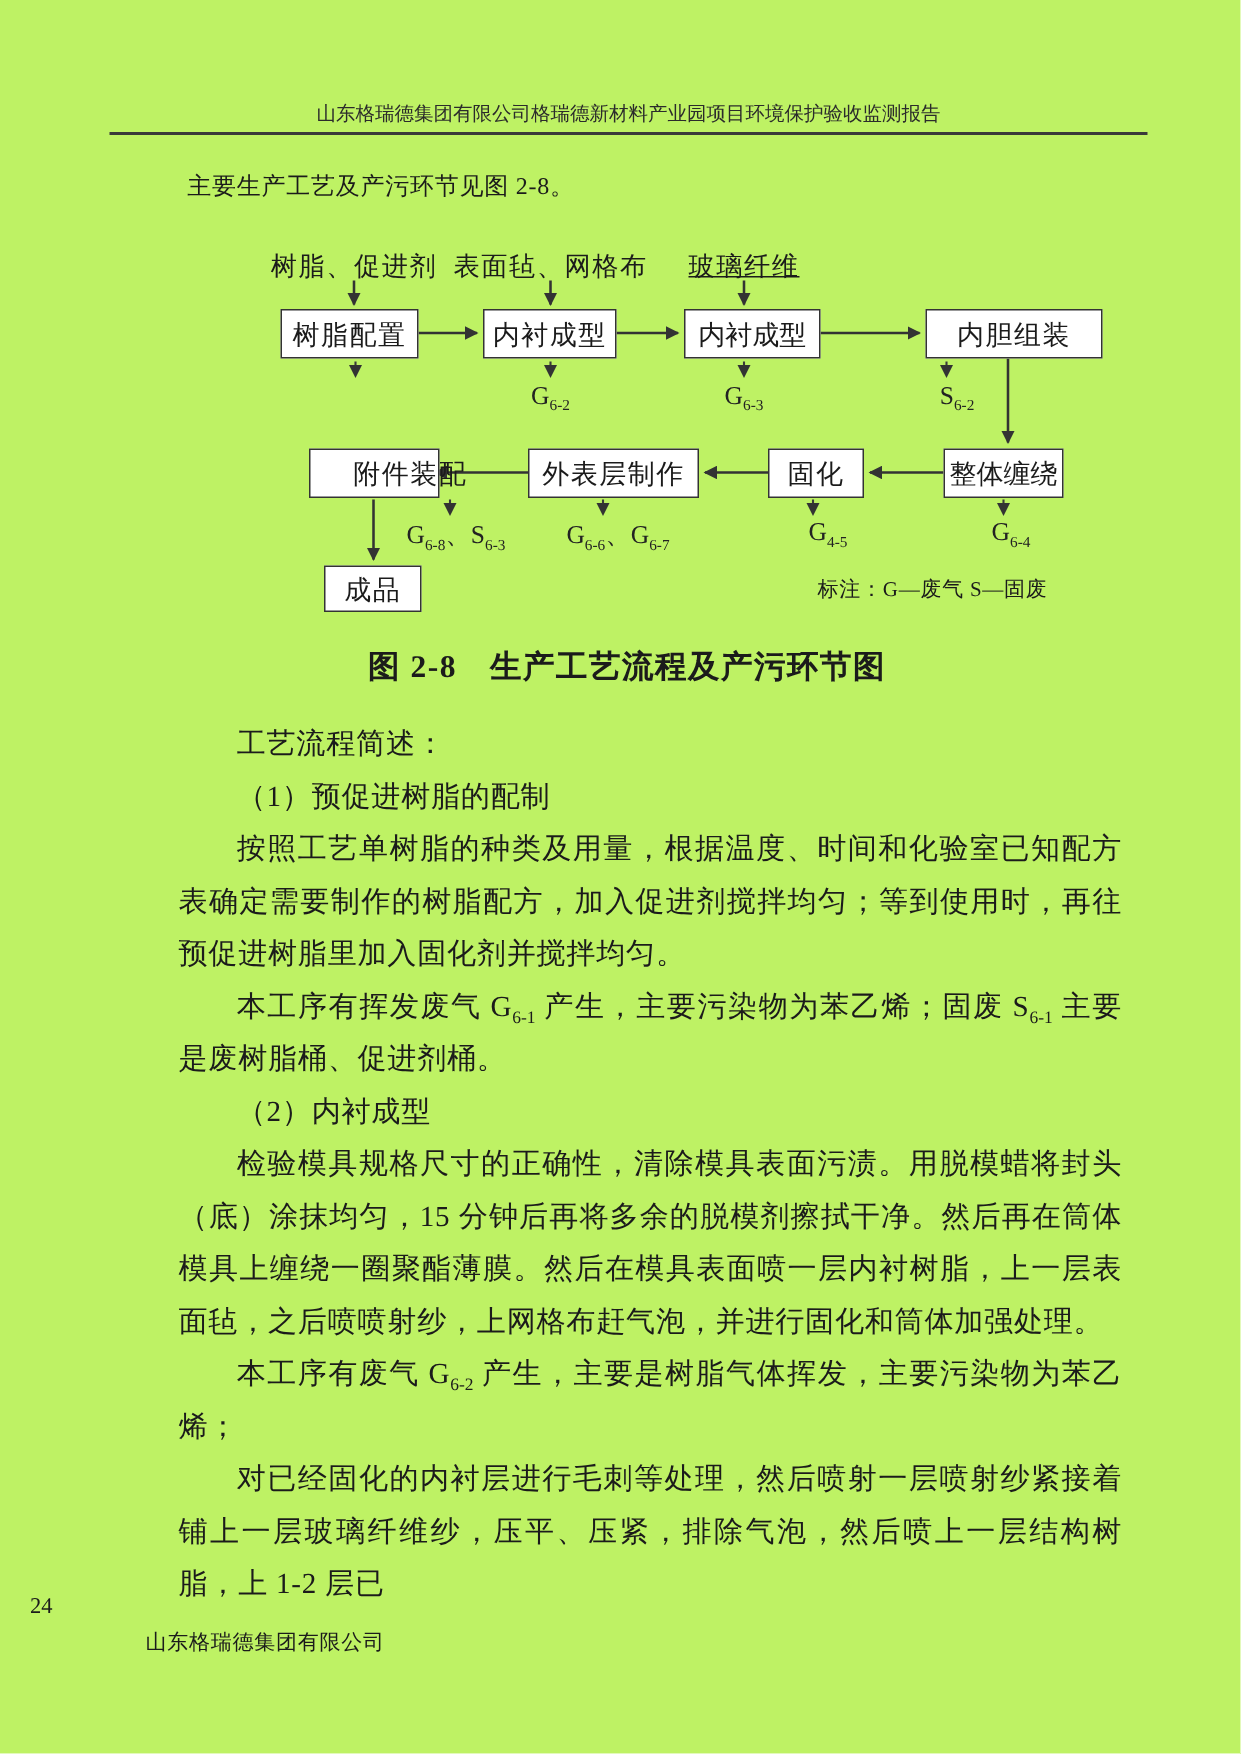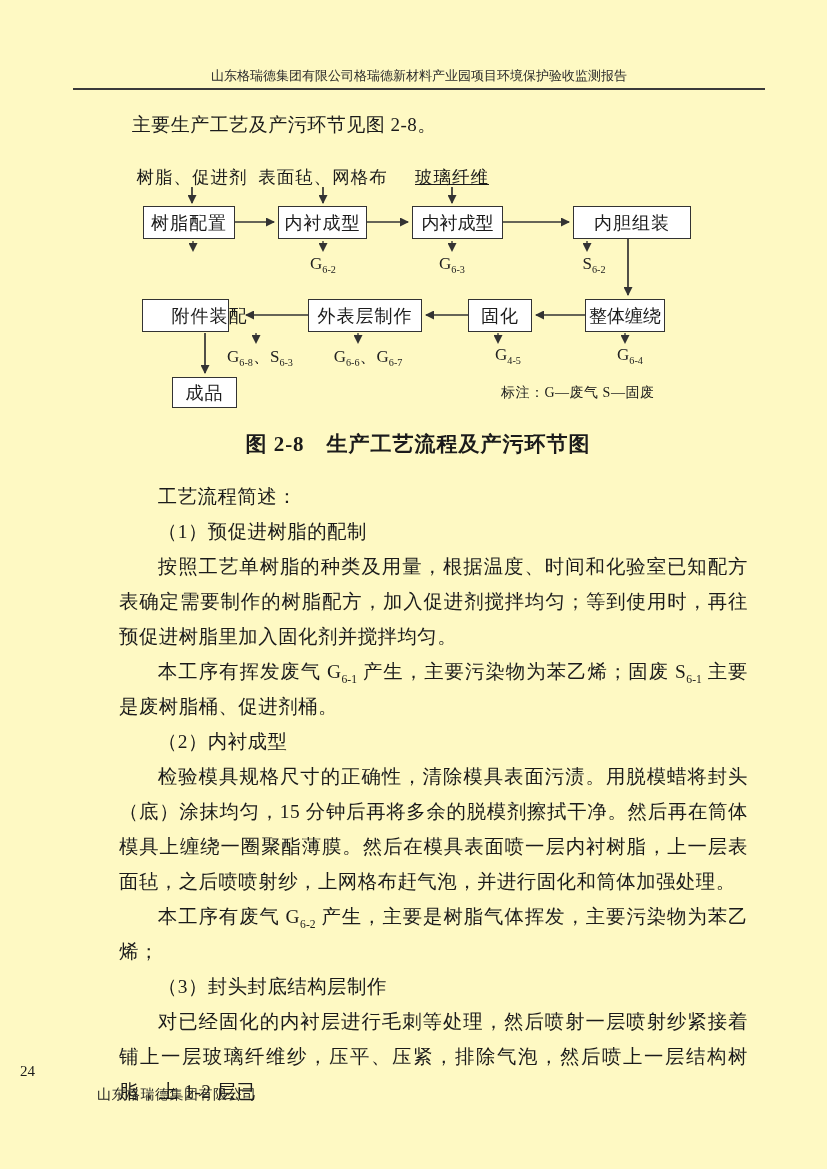--- a/index.html
+++ b/index.html
@@ -1,48 +1,49 @@
 <!DOCTYPE html>
 <html><head>
 <meta charset="utf-8">
 <style>
   html,body { margin:0; padding:0; background:#ffffff; }
   .page {
     position: relative;
     width: 827px; height: 1169px;
     margin: 0 auto;
-    background: #fef9c3;
+    background: #bef264;
     color: #1b1b1b;
     font-family: "Liberation Serif", "DejaVu Serif", serif;
     overflow: hidden;
   }
   
   .page-header {
     margin: 0 62px 0 73px;
     padding-top: 67px;
     padding-bottom: 3px;
     border-bottom: 2px solid #3a3a3a;
     text-align: center;
     font-size: 13px;
     letter-spacing: 0px;
     color: #2b2b2b;
   }
   
   .intro {
     margin: 17px 79px 0 88px;
-    font-size: 19px;
+    font-size: 16px;
     line-height: 35px;
     text-indent: 2.3em;
     letter-spacing: 0.5px;
   }
   
   .flowchart {
     position: relative;
     height: 265px;
     margin-top: 7px;
+    margin-left: 44px;
   }
   .flowchart svg { position:absolute; left:0; top:0; }
   .flow-box {
     position: absolute;
     box-sizing: border-box;
     border: 1.5px solid #333;
     background: #fff;
     display: flex; align-items: center; justify-content: center;
     font-size: 18px;
     letter-spacing: 1px;
@@ -159,21 +160,21 @@
     <div class="input-label" style="left:362px; top:16px;text-decoration:underline;">玻璃纤维</div>
 
     <div class="flow-box" style="left:143px; top:57px; width:92px; height:33px;">树脂配置</div>
     <div class="flow-box" style="left:278px; top:57px; width:89px; height:33px;">内衬成型</div>
     <div class="flow-box" style="left:412px; top:57px; width:91px; height:33px; letter-spacing:0;">内衬成型</div>
     <div class="flow-box" style="left:573px; top:57px; width:118px; height:33px;">内胆组装</div>
 
     <div class="flow-box" style="left:585px; top:150px; width:80px; height:33px; letter-spacing:0;">整体缠绕</div>
     <div class="flow-box" style="left:468px; top:150px; width:64px; height:33px;">固化</div>
     <div class="flow-box" style="left:308px; top:150px; width:114px; height:33px;">外表层制作</div>
-    <div class="flow-box" style="left:142px; top:150px; width:87px; height:33px;padding-left:48px;">附件装配</div>
+    <div class="flow-box" style="left:162px; top:150px; width:87px; height:33px;padding-left:48px;">附件装配</div>
 
     <div class="flow-box" style="left:172px; top:228px; width:65px; height:31px;">成品</div>
 
     <div class="waste rich" style="left:238px; top:105px;">G<sub>6-2</sub></div>
     <div class="waste rich" style="left:367px; top:105px;">G<sub>6-3</sub></div>
     <div class="waste rich" style="left:509px; top:105px;">S<sub>6-2</sub></div>
 
     <div class="waste rich" style="left:545px; top:196px;">G<sub>6-4</sub></div>
     <div class="waste rich" style="left:423px; top:196px;">G<sub>4-5</sub></div>
     <div class="waste rich" style="left:283px; top:196px;">G<sub>6-6</sub>、G<sub>6-7</sub></div>
@@ -185,20 +186,19 @@
   <div class="figure-caption">图 2-8　生产工艺流程及产污环节图</div>
 
   <div class="content">
     <p>工艺流程简述：</p>
     <p>（1）预促进树脂的配制</p>
     <p>按照工艺单树脂的种类及用量，根据温度、时间和化验室已知配方表确定需要制作的树脂配方，加入促进剂搅拌均匀；等到使用时，再往预促进树脂里加入固化剂并搅拌均匀。</p>
     <p class="rich">本工序有挥发废气 G<sub>6-1</sub> 产生，主要污染物为苯乙烯；固废 S<sub>6-1</sub> 主要是废树脂桶、促进剂桶。</p>
     <p>（2）内衬成型</p>
     <p>检验模具规格尺寸的正确性，清除模具表面污渍。用脱模蜡将封头（底）涂抹均匀，15 分钟后再将多余的脱模剂擦拭干净。然后再在筒体模具上缠绕一圈聚酯薄膜。然后在模具表面喷一层内衬树脂，上一层表面毡，之后喷喷射纱，上网格布赶气泡，并进行固化和筒体加强处理。</p>
     <p class="rich">本工序有废气 G<sub>6-2</sub> 产生，主要是树脂气体挥发，主要污染物为苯乙烯；</p>
-    <p>（3）封头封底结构层制作</p>
     <p>对已经固化的内衬层进行毛刺等处理，然后喷射一层喷射纱紧接着铺上一层玻璃纤维纱，压平、压紧，排除气泡，然后喷上一层结构树脂，上 1-2 层已</p>
   </div>
 
   <div class="page-number">24</div>
   <div class="footer-company">山东格瑞德集团有限公司</div>
 
 </div>
 
 </body></html>

